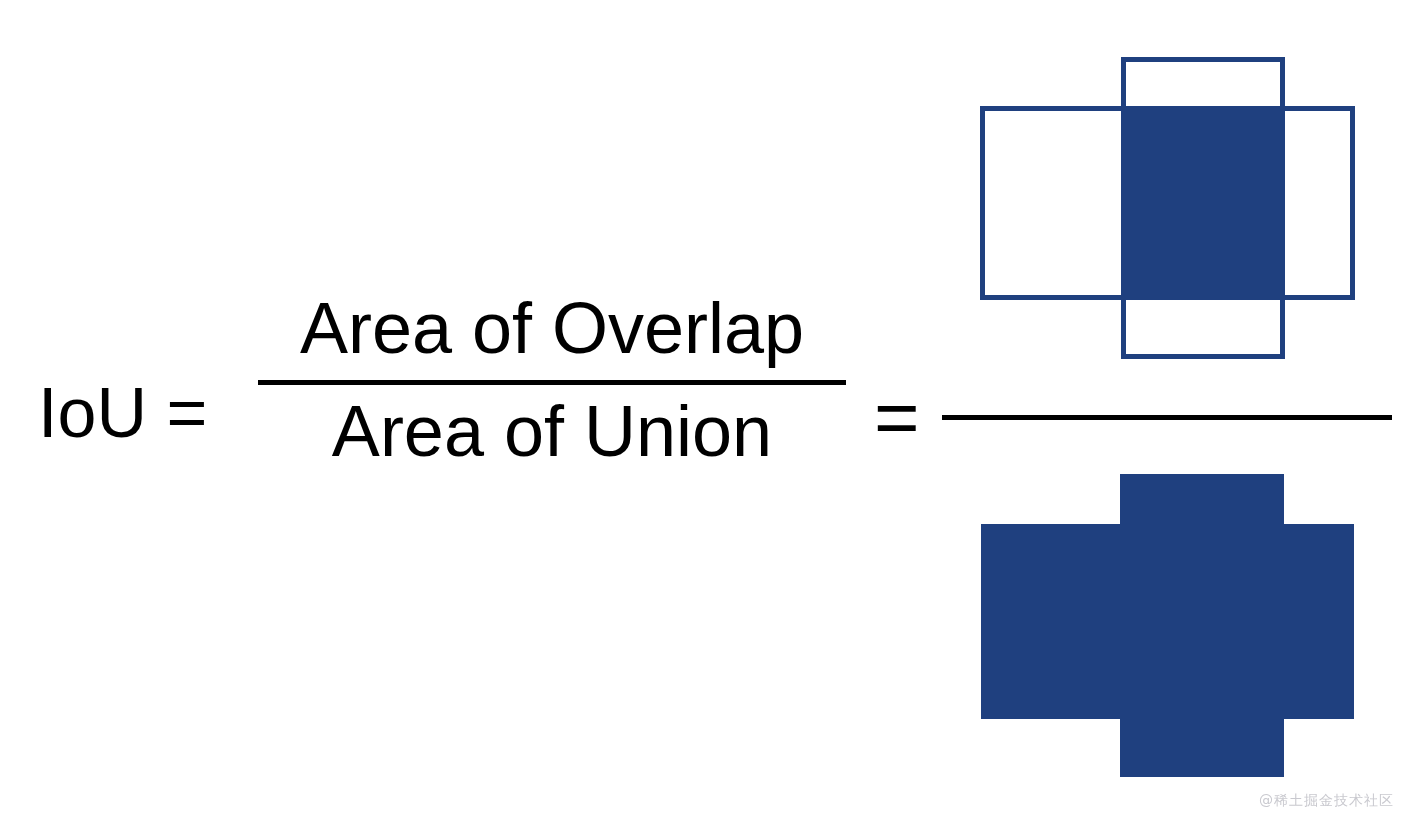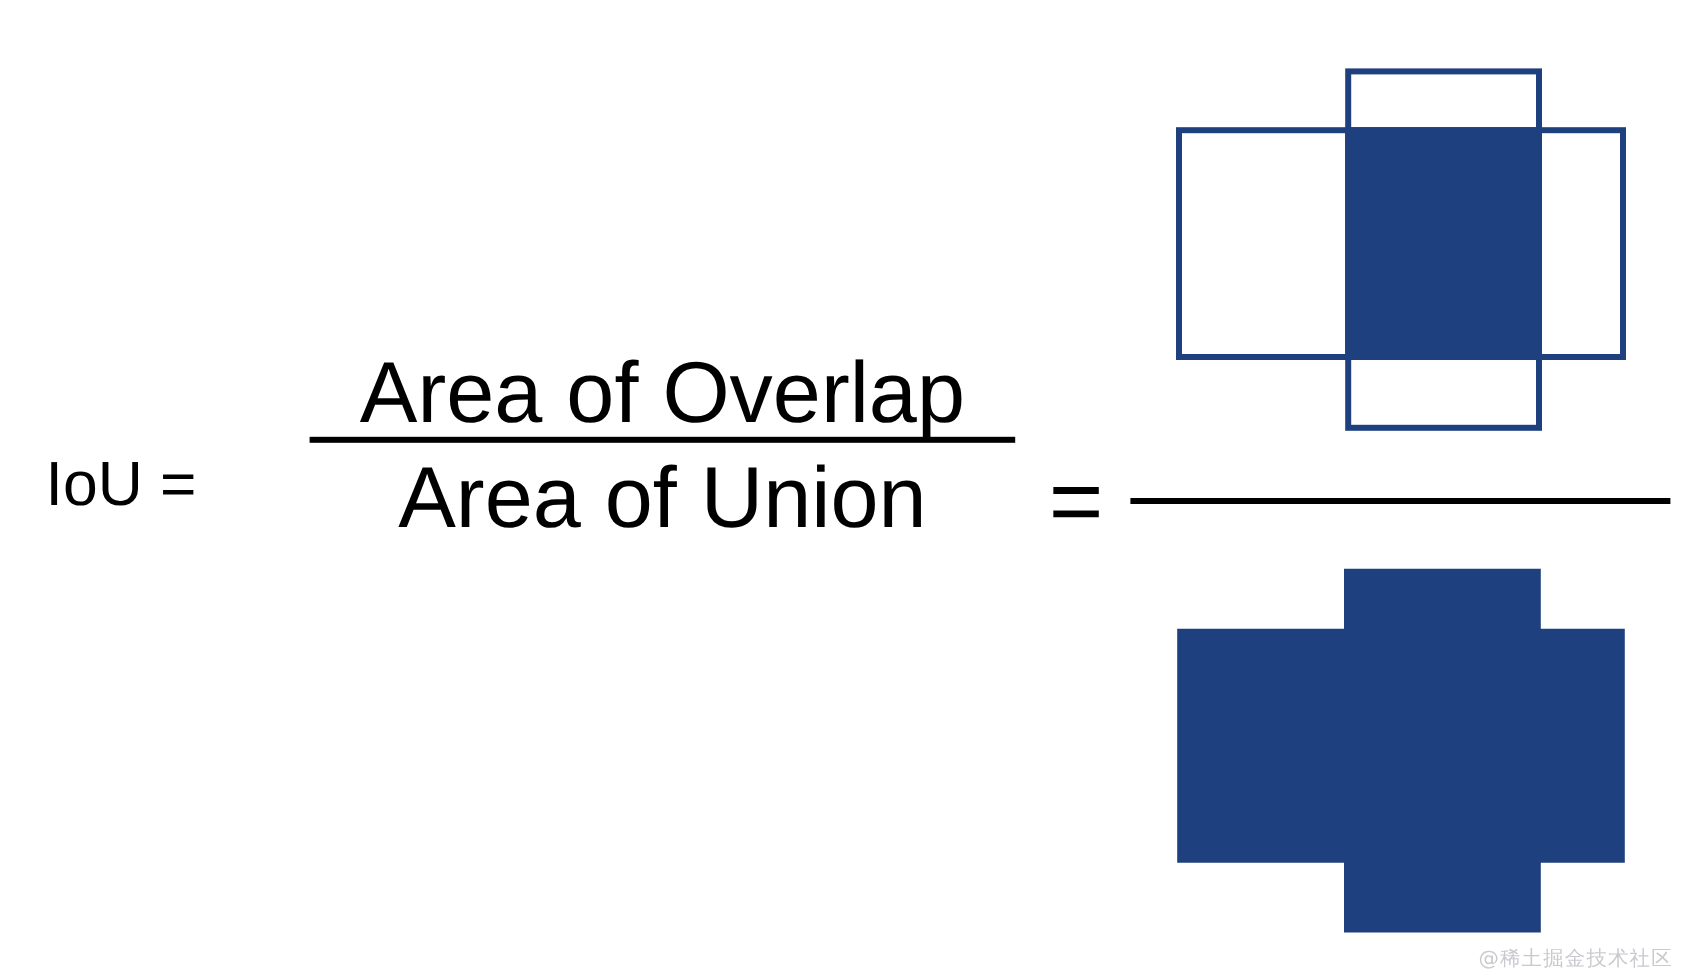--- a/index.html
+++ b/index.html
@@ -16,42 +16,42 @@
     height: 816px;
     background: #ffffff;
     overflow: hidden;
   }
 
   
   .formula-lhs {
     position: absolute;
     left: 38px;
     top: 378px;
-    font-size: 52px;
+    font-size: 70px;
     line-height: 1;
     color: #000000;
     letter-spacing: 0px;
     white-space: nowrap;
   }
 
   .frac {
     position: absolute;
     left: 258px;
     top: 292px;
     width: 588px;
   }
   .frac-num,
   .frac-den {
     text-align: center;
     color: #000000;
     font-size: 72px;
     line-height: 1;
     white-space: nowrap;
   }
-  .frac-num { }
+  .frac-num { padding-bottom: 16px; }
   .frac-den { padding-top: 10px; }
   .frac-bar {
     height: 5px;
     background: #000000;
     width: 100%;
   }
 
   .eq-second {
     position: absolute;
     left: 874px;
@@ -78,21 +78,21 @@
   #overlap-diagram { left: 960px; top: 40px; width: 420px; height: 340px; }
   #union-diagram   { left: 960px; top: 455px; width: 420px; height: 345px; }
 
   .diagram svg { display: block; }
 
   
   .watermark {
     position: absolute;
     right: 10px;
     bottom: 6px;
-    font-size: 17px;
+    font-size: 14px;
     color: #c9c9cf;
     letter-spacing: 1px;
     white-space: nowrap;
     font-family: "DejaVu Sans", sans-serif;
   }
 </style>
 </head>
 <body>
 
 <div id="page">

